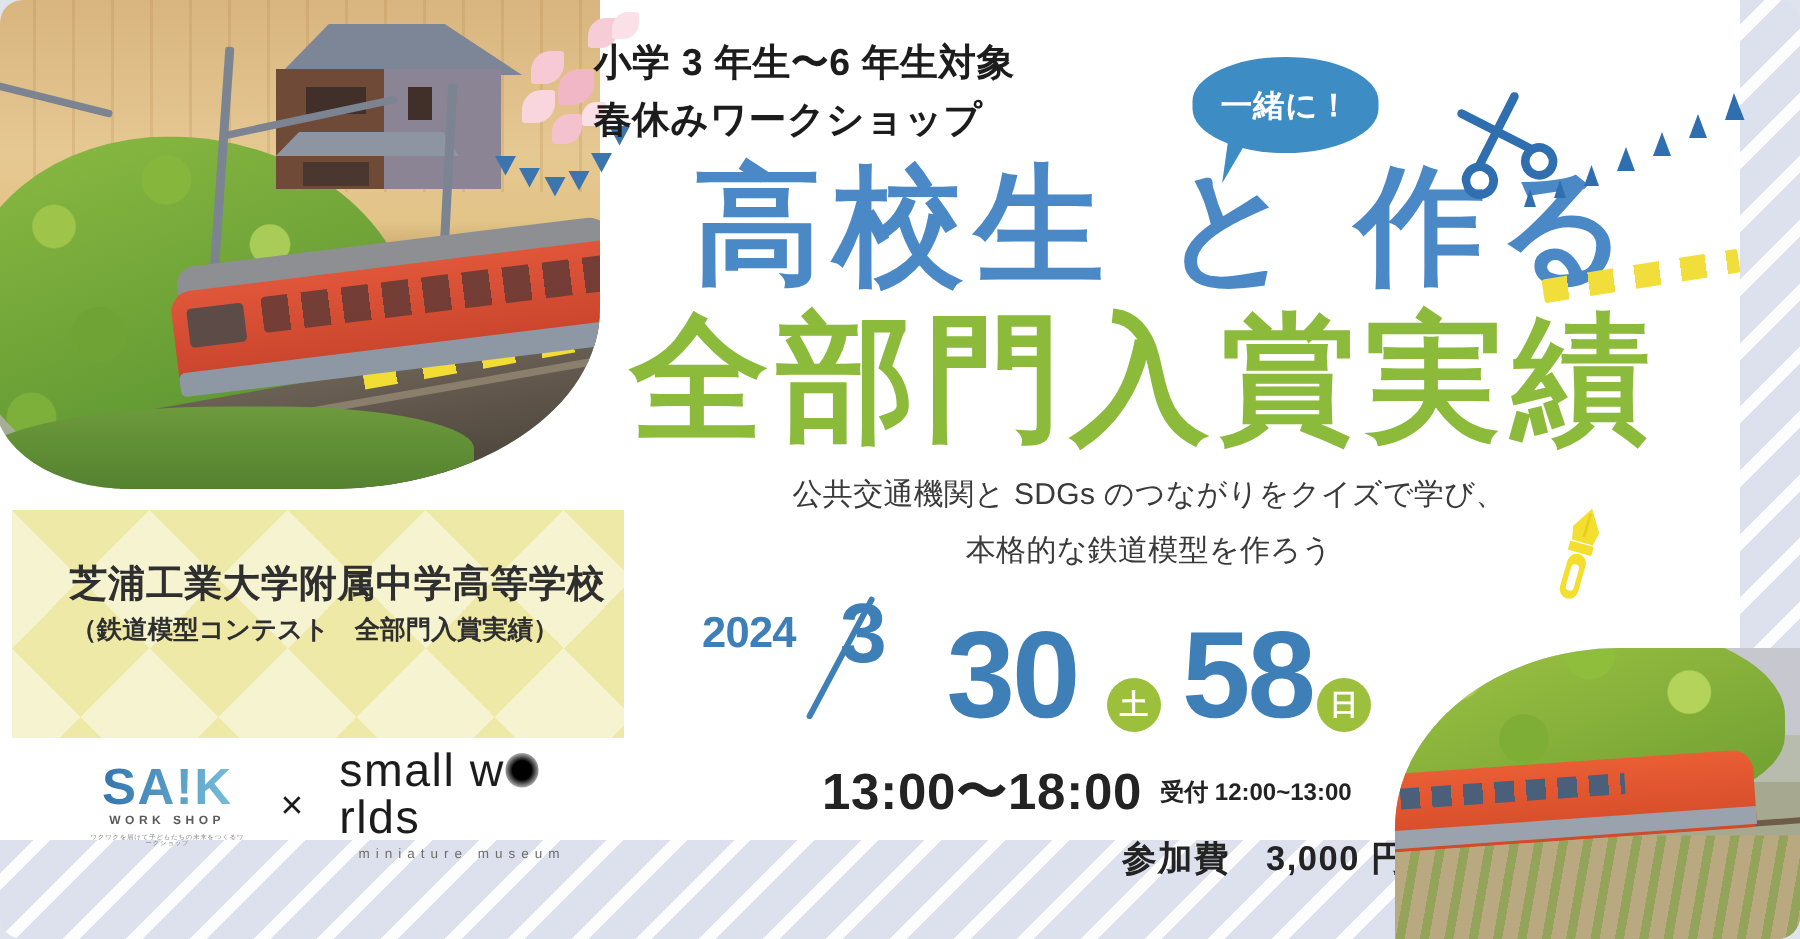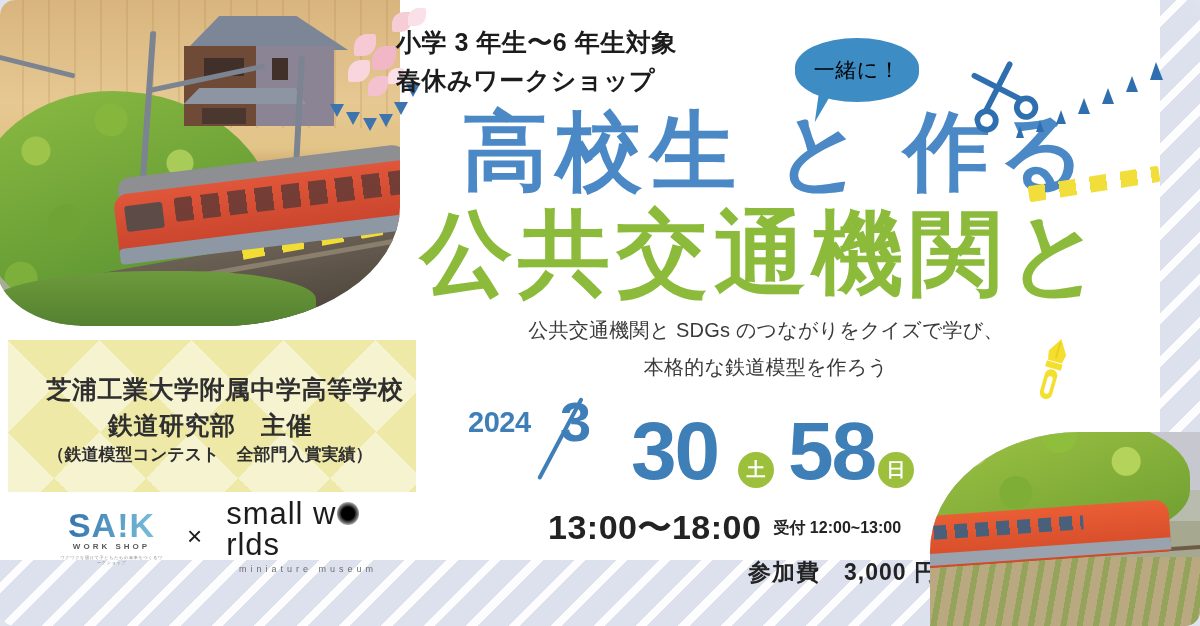--- a/index.html
+++ b/index.html
@@ -211,21 +211,21 @@
     letter-spacing:.5px;
   }
 
   
   .bubble{
     position:absolute;left:795px;top:38px;width:124px;height:64px;
     background:#3e8cc4;border-radius:50%/46%;
   }
   .bubble .txt{
     position:absolute;inset:0;display:flex;align-items:center;justify-content:center;
-    color:#000000;font-size:21px;font-weight:400;letter-spacing:.5px;
+    color:#ffffff;font-size:21px;font-weight:700;letter-spacing:.5px;
   }
   .bubble .tail{
     position:absolute;left:22px;top:52px;width:0;height:0;
     border-left:14px solid #3e8cc4;border-right:10px solid transparent;
     border-bottom:34px solid transparent;transform:rotate(8deg);
   }
 
   
   .title1{
     position:absolute;left:462px;top:108px;
@@ -342,21 +342,21 @@
     <div>小学 3 年生〜6 年生対象</div>
     <div>春休みワークショップ</div>
   </div>
 
   <div class="bubble">
     <div class="tail"></div>
     <div class="txt">一緒に！</div>
   </div>
 
   <div class="title1">高校生 と 作る</div>
-  <div class="title2">公共交通機関と</div>
+  <div class="title2">全部門入賞実績</div>
 
   <div class="lead">
     <div>公共交通機関と SDGs のつながりをクイズで学び、</div>
     <div>本格的な鉄道模型を作ろう</div>
   </div>
 
   <div class="daterow">
     <div class="yr">2024</div>
     <div class="mon">3</div>
     <div class="slash"></div>
@@ -369,21 +369,20 @@
   <div class="timerow">
     <span class="tmain">13:00〜18:00</span><span class="tsub">受付 12:00~13:00</span>
     <div class="fee">参加費　3,000 円</div>
   </div>
 
   <div class="org-block">
     <div class="argyle"></div>
   </div>
   <div class="org-text">
     <div class="org-l1">芝浦工業大学附属中学高等学校</div>
-    <div class="org-l2">鉄道研究部　主催</div>
     <div class="org-l3">（鉄道模型コンテスト　全部門入賞実績）</div>
   </div>
 
   <div class="logos">
     <div class="sak">
       <div class="word">SA!K</div>
       <div class="sub">WORK SHOP</div>
       <div class="tiny">ワクワクを届けて子どもたちの未来をつくるワークショップ</div>
     </div>
     <div class="xmark">×</div>

